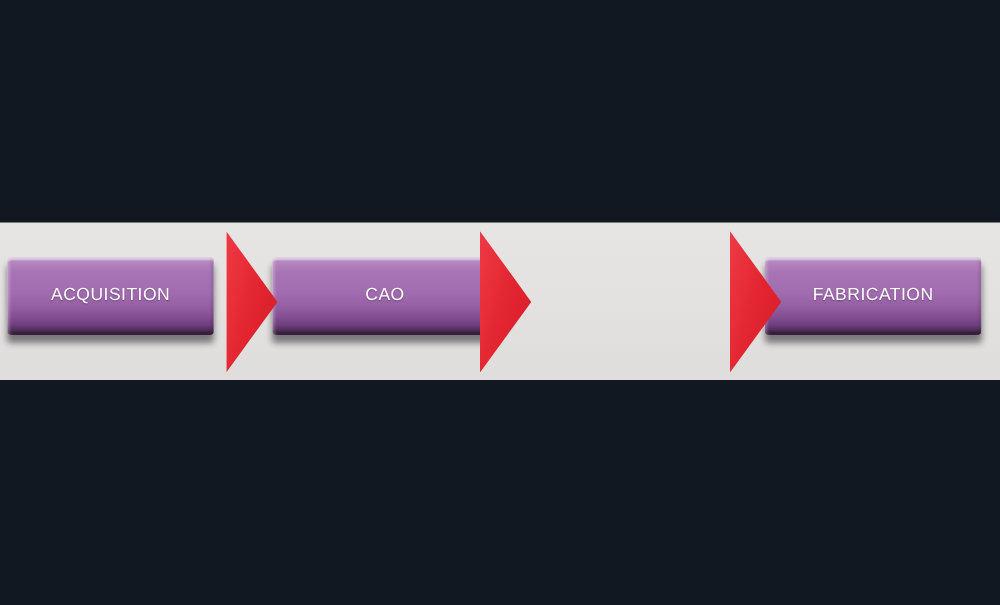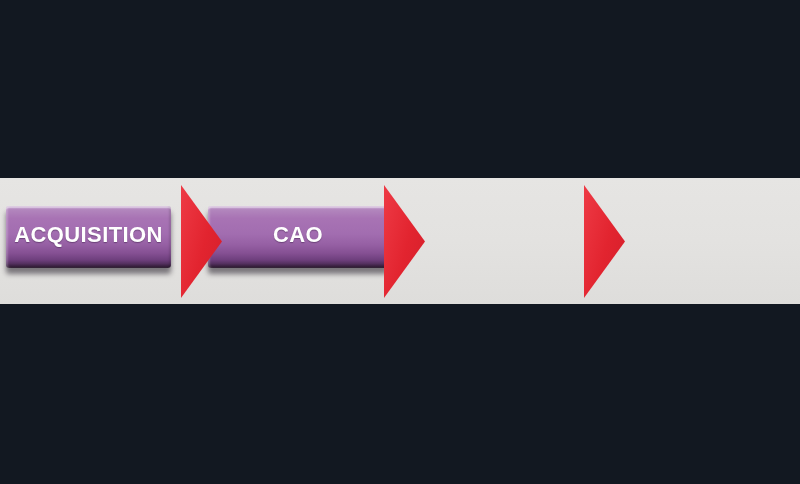--- a/index.html
+++ b/index.html
@@ -25,30 +25,30 @@
       #9660a4 62%, #855093 76%, #6e3f7d 87%, #54305f 93%, #241427 100%);
     box-shadow:0 6px 5px rgba(22,16,28,0.5),
       inset 0 2px 1px rgba(255,255,255,0.40),
       inset 2px 0 2px rgba(255,255,255,0.22),
       inset -2px 0 2px rgba(0,0,0,0.12);
     display:flex;align-items:center;justify-content:center;
     z-index:1;
   }
   .step-label{
     color:#ffffff;
-    font-weight:700;
-    font-size:22px;
+    font-weight:400;
+    font-size:14px;
     letter-spacing:0.4px;
     text-shadow:0 1px 1px rgba(55,28,66,0.45);
     white-space:nowrap;
     transform:translateY(-2px);
     text-align:right;
   }
   .box-1{left:6px;width:165px;}
-  .box-2{left:208px;width:180px;}
+  .box-2{left:218px;width:180px;}
   .box-3{left:413px;width:166px;}
   .box-4{left:612px;width:173px;}
   .flow-arrow{
     position:absolute;top:185px;width:41px;height:113px;
     background:linear-gradient(105deg,#ee3a45 0%,#e2242f 55%,#d41f2b 100%);
     clip-path:polygon(0 0, 100% 50%, 0 100%);
     z-index:2;
   }
   .arrow-1{left:181px;}
   .arrow-2{left:384px;}
@@ -68,13 +68,16 @@
 
   <div class="step-box box-2">
     <span class="step-label">CAO</span>
   </div>
 
   <div class="flow-arrow arrow-2"></div>
 
 
   <div class="flow-arrow arrow-3"></div>
 
+  <div class="step-box box-4">
+    <span class="step-label">FABRICATION</span>
+  </div>
 </div>
 
 </body></html>

